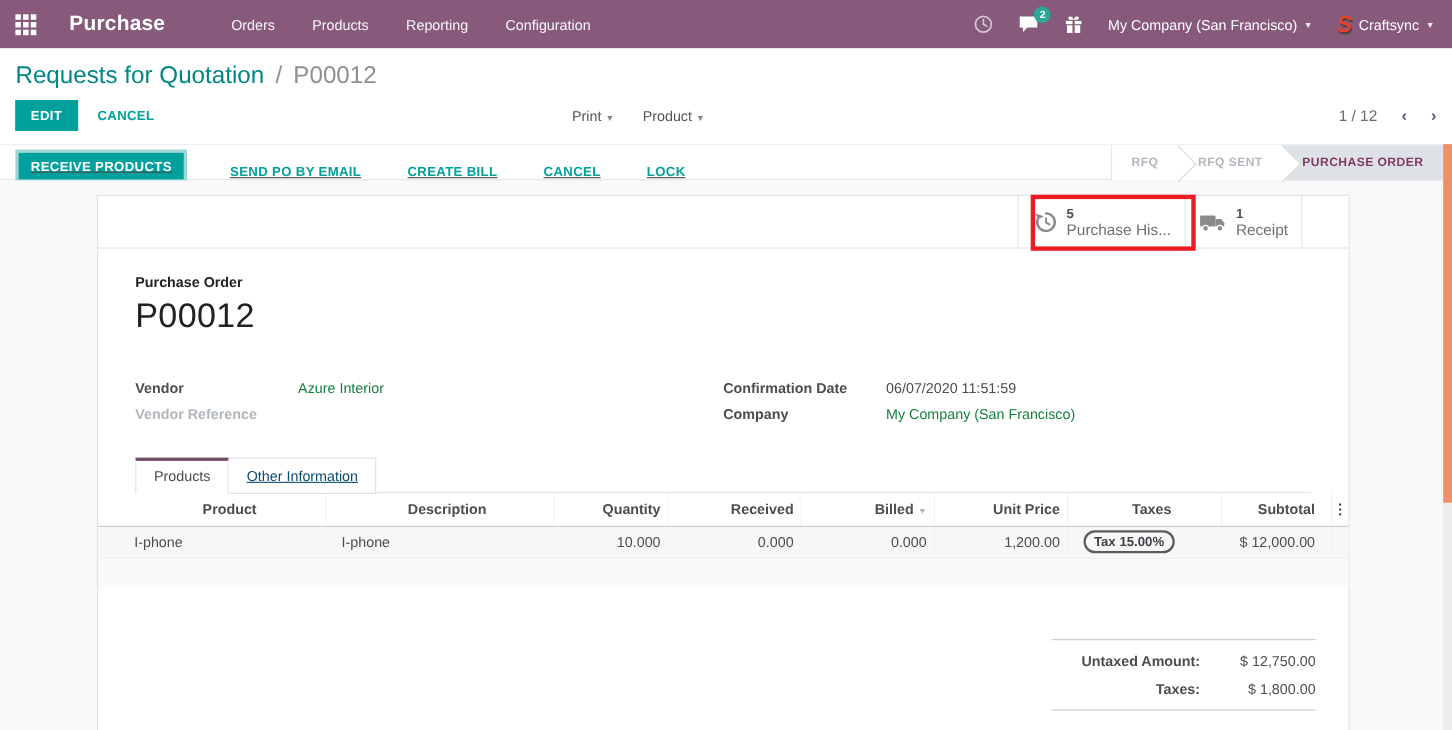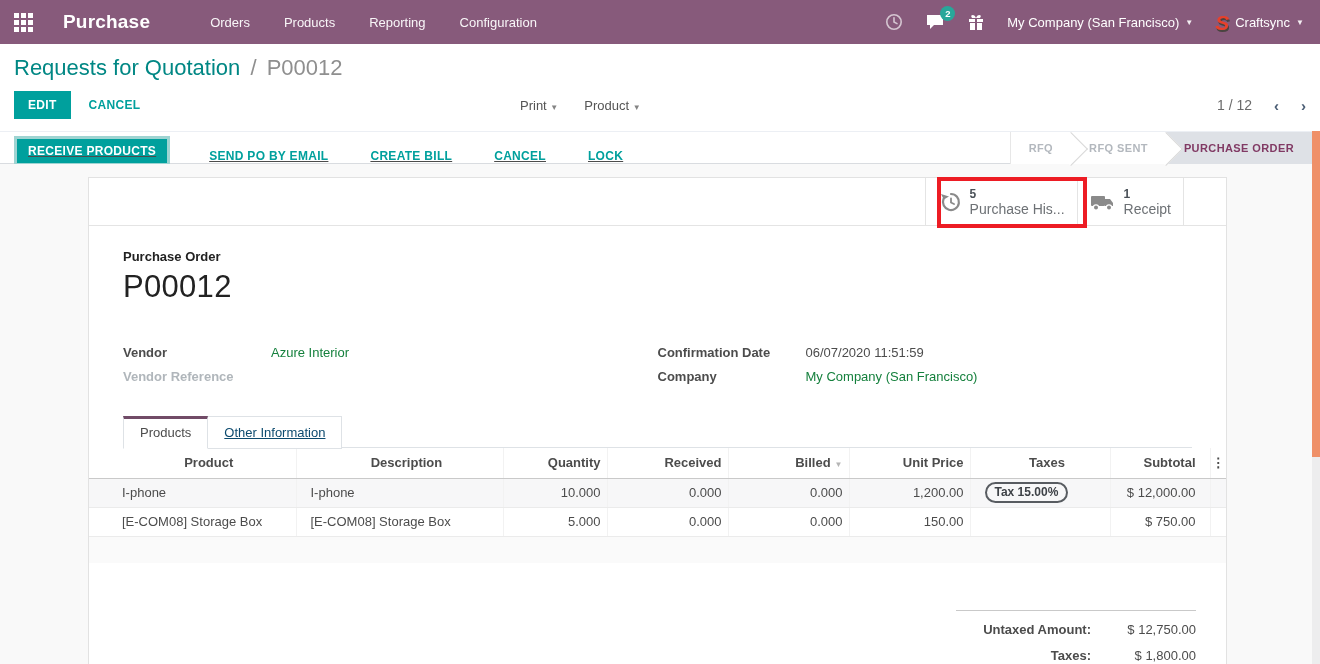--- a/index.html
+++ b/index.html
@@ -297,31 +297,20 @@
             <td>I-phone</td>
             <td>I-phone</td>
             <td class="num">10.000</td>
             <td class="num">0.000</td>
             <td class="num">0.000</td>
             <td class="num">1,200.00</td>
             <td><span class="tax-pill">Tax 15.00%</span></td>
             <td class="money">$ 12,000.00</td>
             <td></td>
           </tr>
-          <tr>
-            <td>[E-COM08] Storage Box</td>
-            <td>[E-COM08] Storage Box</td>
-            <td class="num">5.000</td>
-            <td class="num">0.000</td>
-            <td class="num">0.000</td>
-            <td class="num">150.00</td>
-            <td></td>
-            <td class="money">$ 750.00</td>
-            <td></td>
-          </tr>
           <tr class="empty-stripe">
             <td colspan="9"></td>
           </tr>
         </tbody>
       </table>
 
       <div class="totals">
         <div class="total-row">
           <span class="total-label">Untaxed Amount:</span>
           <span class="total-value">$ 12,750.00</span>

